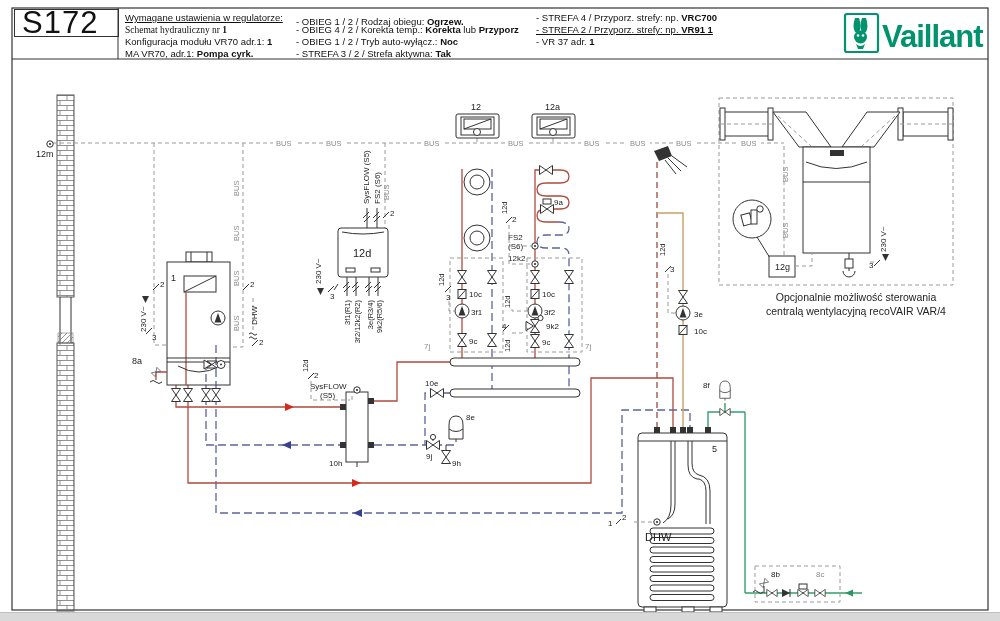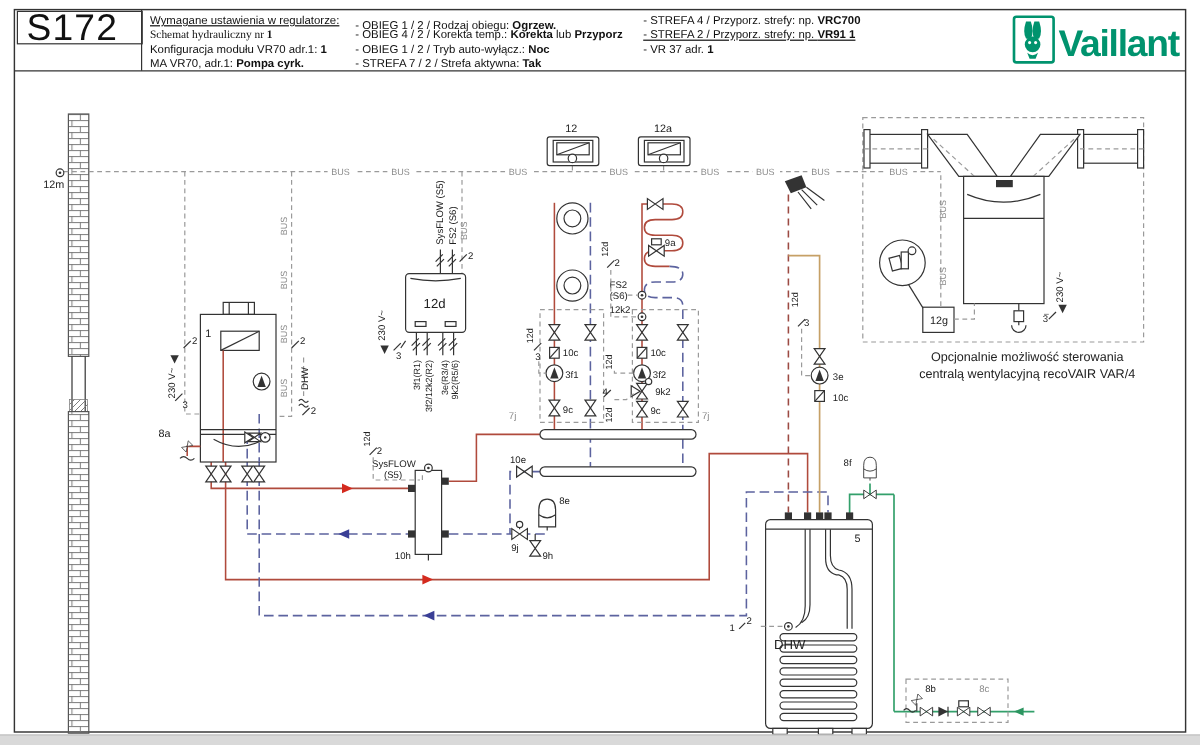--- a/index.html
+++ b/index.html
@@ -37,21 +37,21 @@
   <div id="s172">S172</div>
 
   <div class="hdrline title-u" style="left:125px;top:12px;">Wymagane ustawienia w regulatorze:</div>
   <div class="hdrline" style="left:125px;top:24px;font-family:Liberation Serif, serif;"><span>Schemat hydrauliczny nr </span><b>1</b></div>
   <div class="hdrline" style="left:125px;top:36px;"><span>Konfiguracja modułu VR70 adr.1: </span><b>1</b></div>
   <div class="hdrline" style="left:125px;top:48px;text-align:right;"><span>MA VR70, adr.1: </span><b>Pompa cyrk.</b></div>
 
   <div class="hdrline" style="left:296px;top:16px;"><span>- OBIEG 1 / 2 / Rodzaj obiegu: </span><b>Ogrzew.</b></div>
   <div class="hdrline" style="left:296px;top:24px;"><span>- OBIEG 4 / 2 / Korekta temp.: </span><b>Korekta</b><span> lub </span><b>Przyporz</b></div>
   <div class="hdrline" style="left:296px;top:36px;"><span>- OBIEG 1 / 2 / Tryb auto-wyłącz.: </span><b>Noc</b></div>
-  <div class="hdrline" style="left:296px;top:48px;"><span>- STREFA 7 / 2 / Strefa aktywna: </span><b>Tak</b></div>
+  <div class="hdrline" style="left:296px;top:48px;"><span>- STREFA 3 / 2 / Strefa aktywna: </span><b>Tak</b></div>
 
   <div class="hdrline" style="left:536px;top:12px;"><span>- STREFA 4 / Przyporz. strefy: np. </span><b>VRC700</b></div>
   <div class="hdrline" style="left:536px;top:24px;text-decoration:underline;"><span>- STREFA 2 / Przyporz. strefy: np. </span><b>VR91 1</b></div>
   <div class="hdrline" style="left:536px;top:36px;"><span>- VR 37 adr. </span><b>1</b></div>
 
   <svg width="1000" height="621" viewBox="0 0 1000 621" style="position:absolute;left:0;top:0;">
     <defs>
       <pattern id="brick" width="14" height="10" patternUnits="userSpaceOnUse">
         <path d="M0,0.5 H14 M0,5.5 H14 M4,0 V5 M11,5 V10" stroke="#777" stroke-width="0.8" fill="none"></path>
       </pattern>

